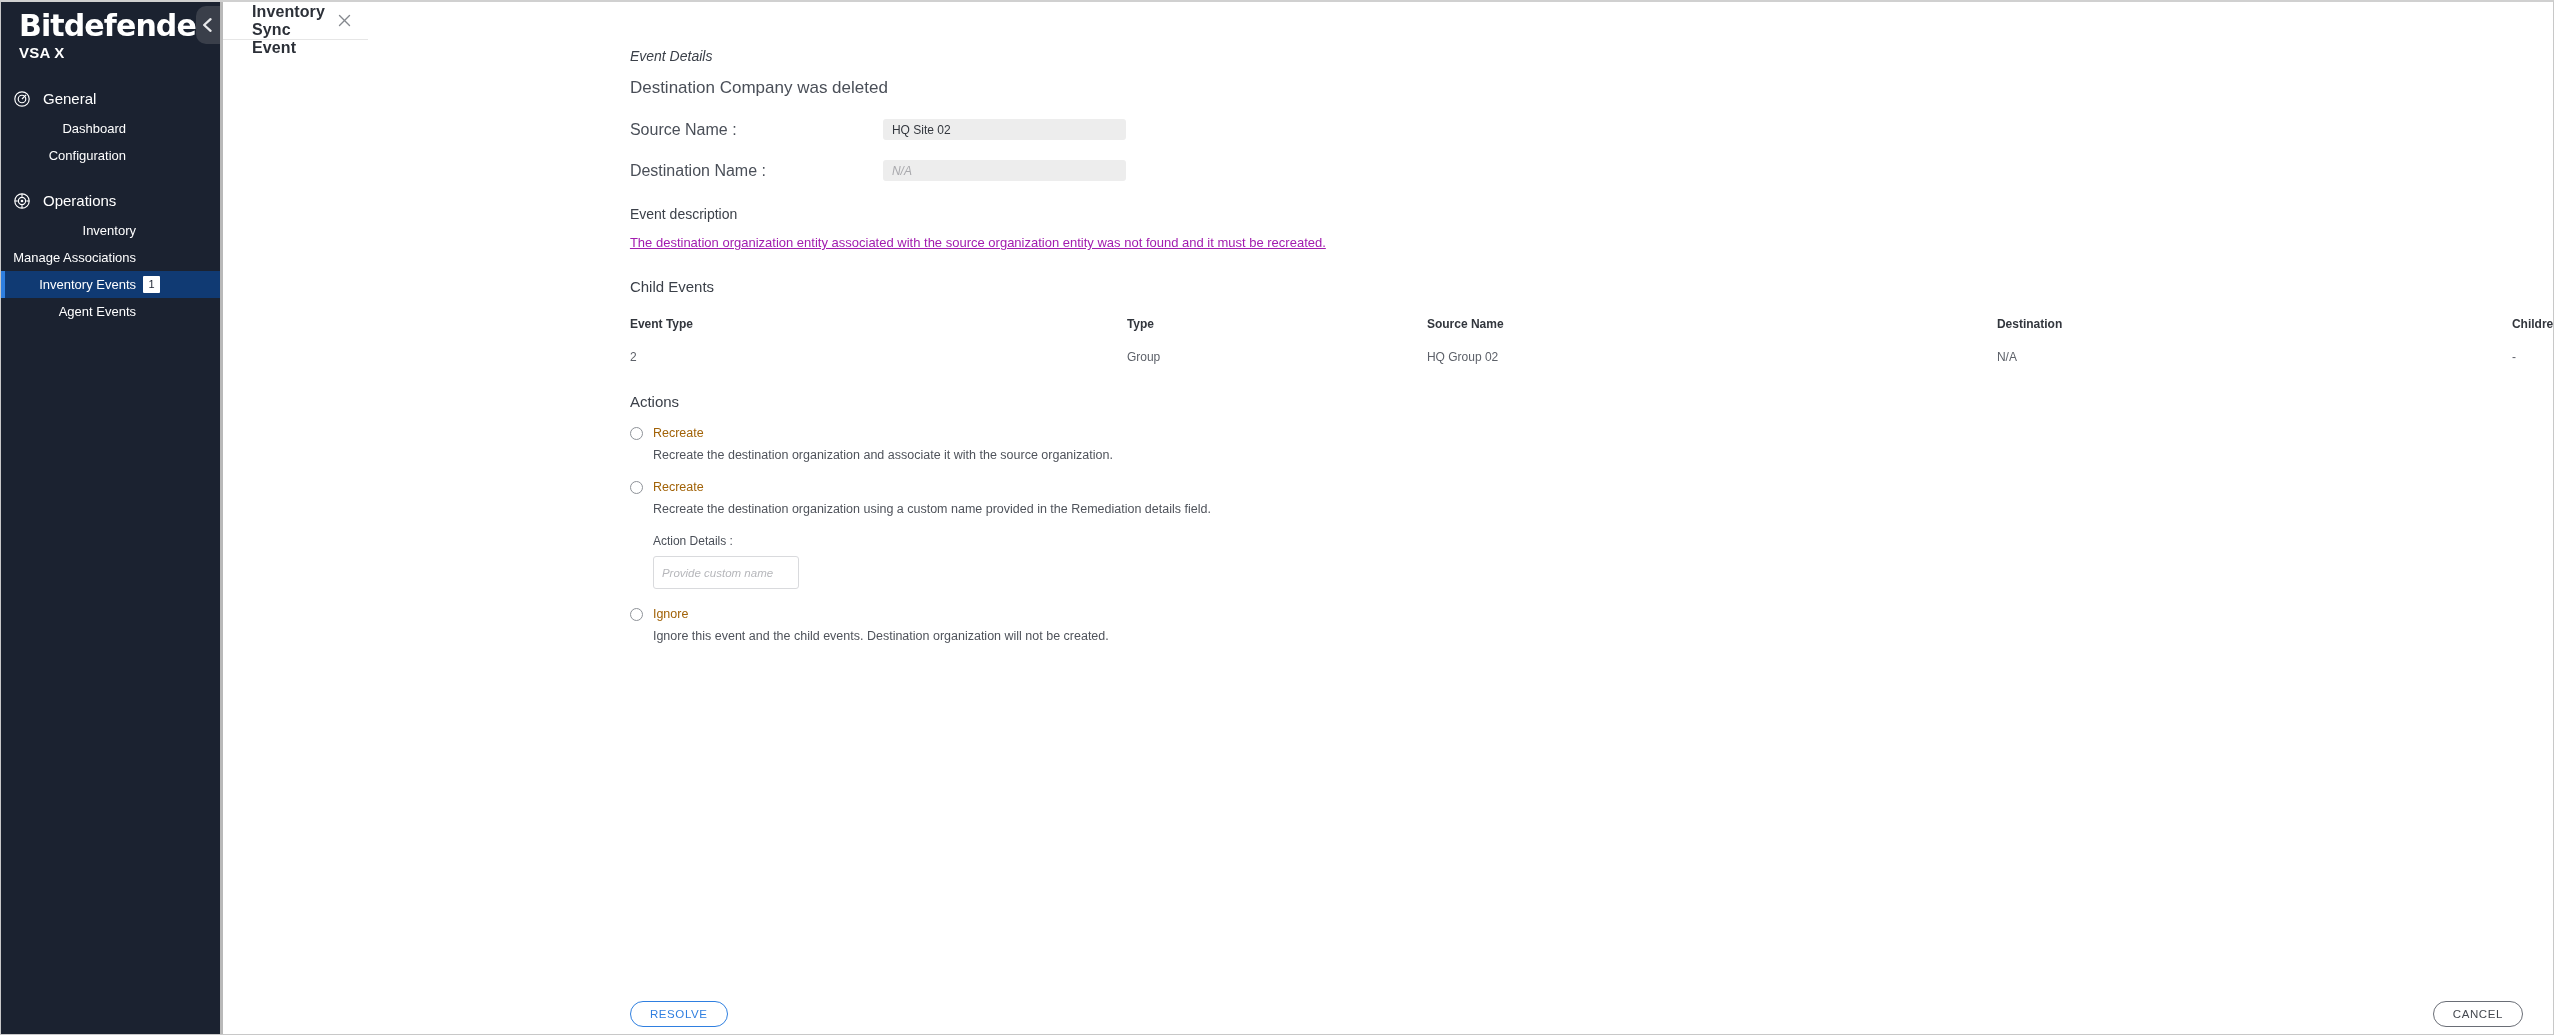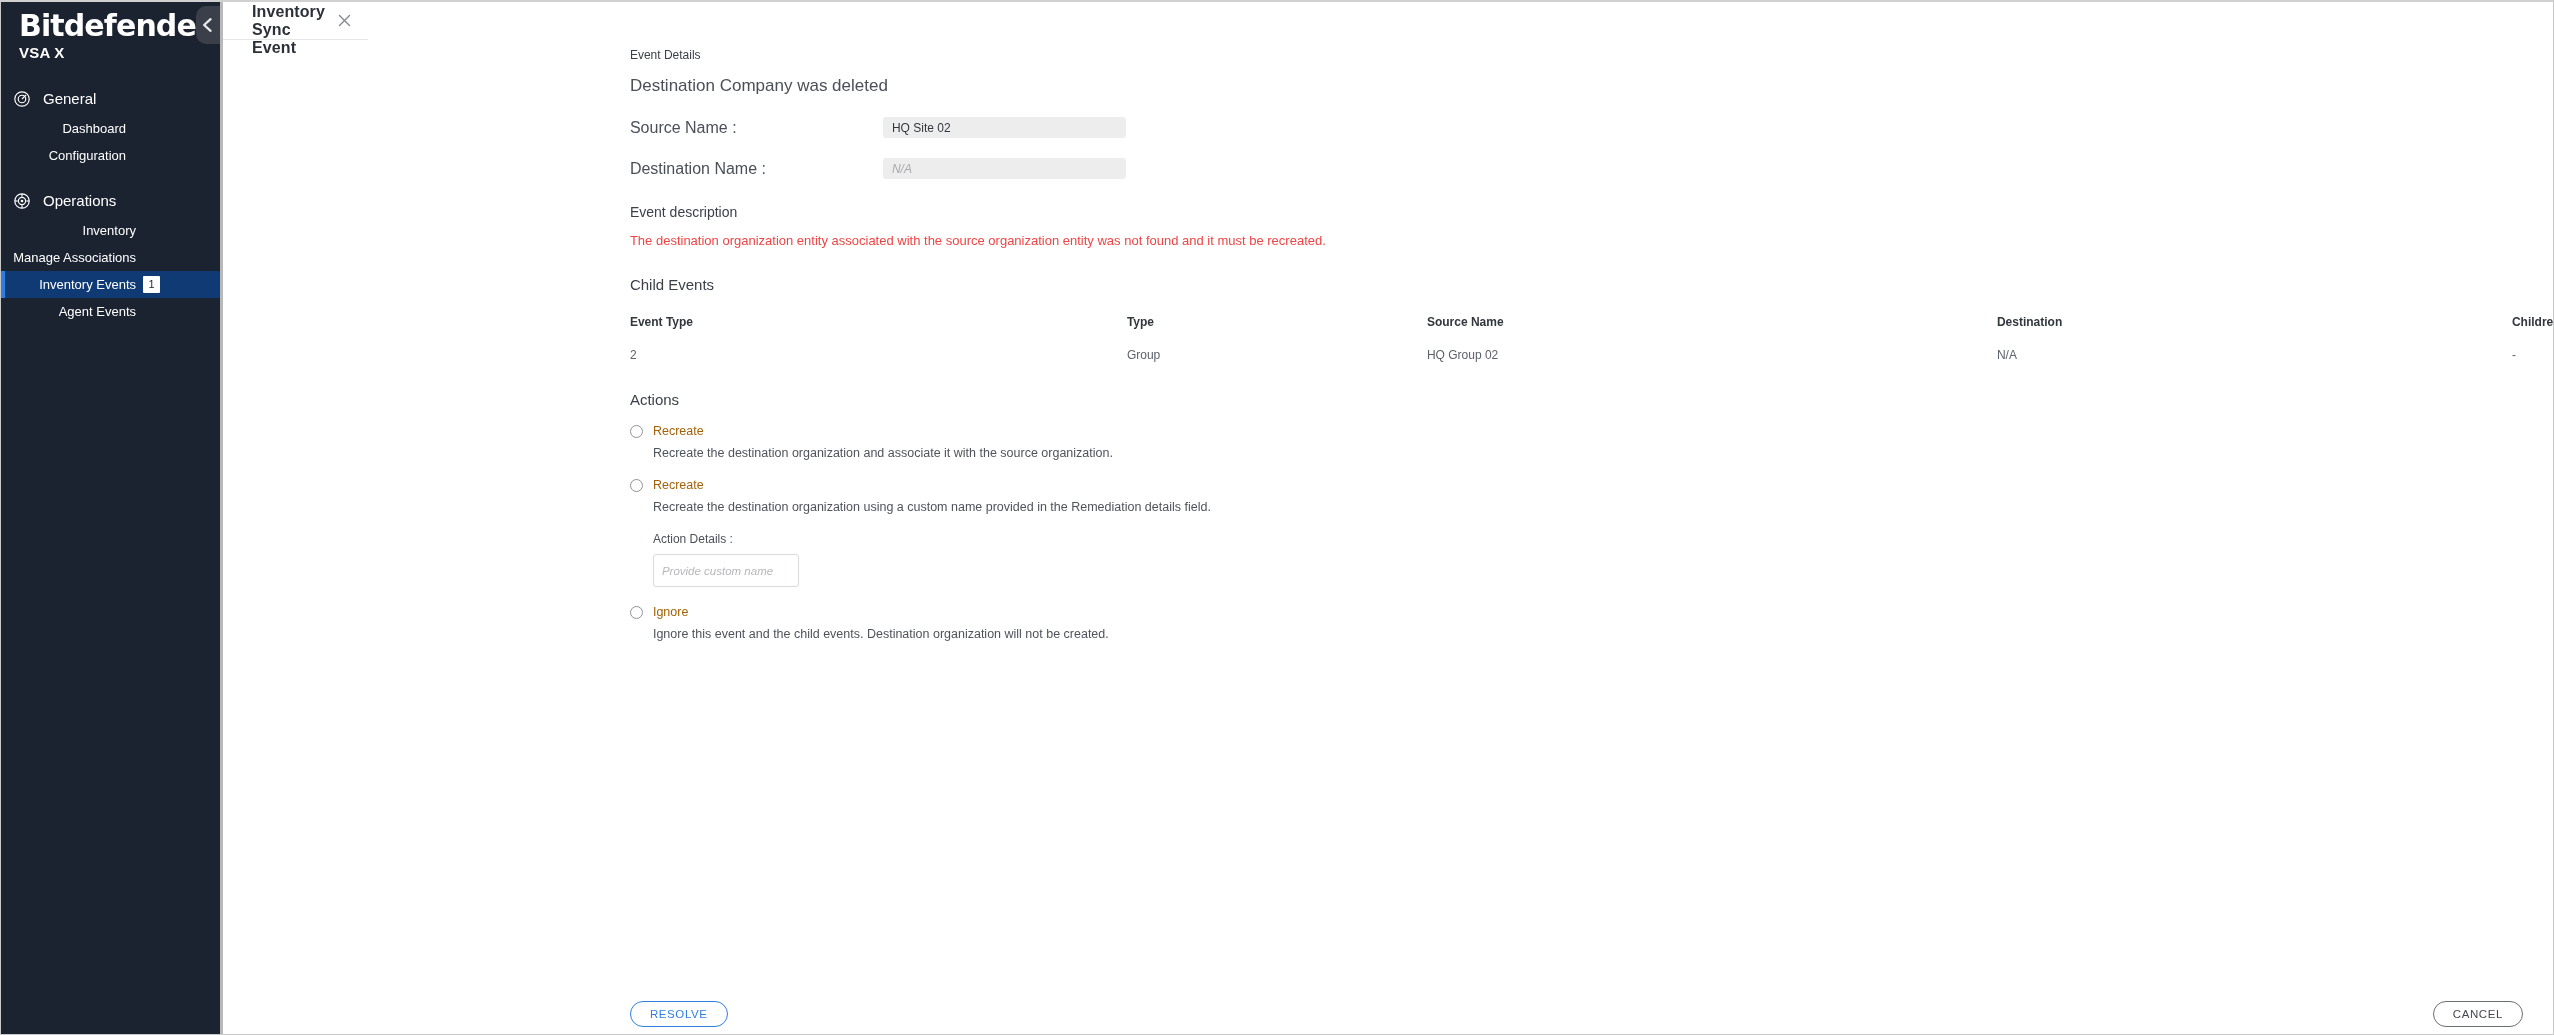--- a/index.html
+++ b/index.html
@@ -157,24 +157,25 @@
   }
 
   .content {
     flex: 1 1 auto;
     padding: 46px 0 0 0;
     overflow: hidden;
     position: relative;
   }
 
   .sec-title {
-    font-size: 12px;
+    font-size: 14px;
     color: #3b4049;
     font-weight: 400;
     margin-left: 262px;
+    font-style: italic;
   }
 
   .sec-sub {
     font-size: 17px;
     color: #4a4f58;
     margin-left: 262px;
     margin-top: 14px;
   }
 
   
@@ -213,21 +214,22 @@
   .block-desc-title {
     margin-top: 25px;
     margin-left: 262px;
     font-size: 14px;
     color: #3b4049;
   }
   .block-desc-body {
     margin-top: 13px;
     margin-left: 262px;
     font-size: 13px;
-    color: #ef4444;
+    color: #a21caf;
+    text-decoration: underline;
   }
 
   .child-title {
     margin-top: 28px;
     margin-left: 262px;
     font-size: 15px;
     color: #3b4049;
   }
 
   

